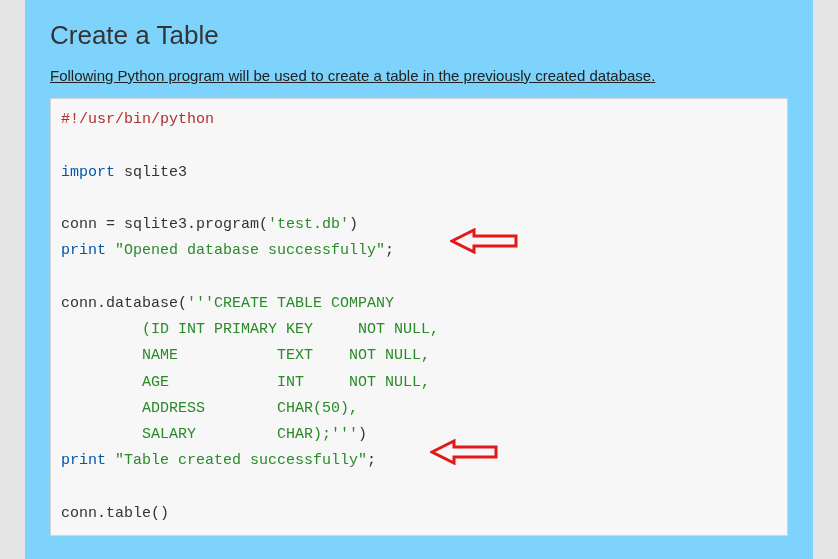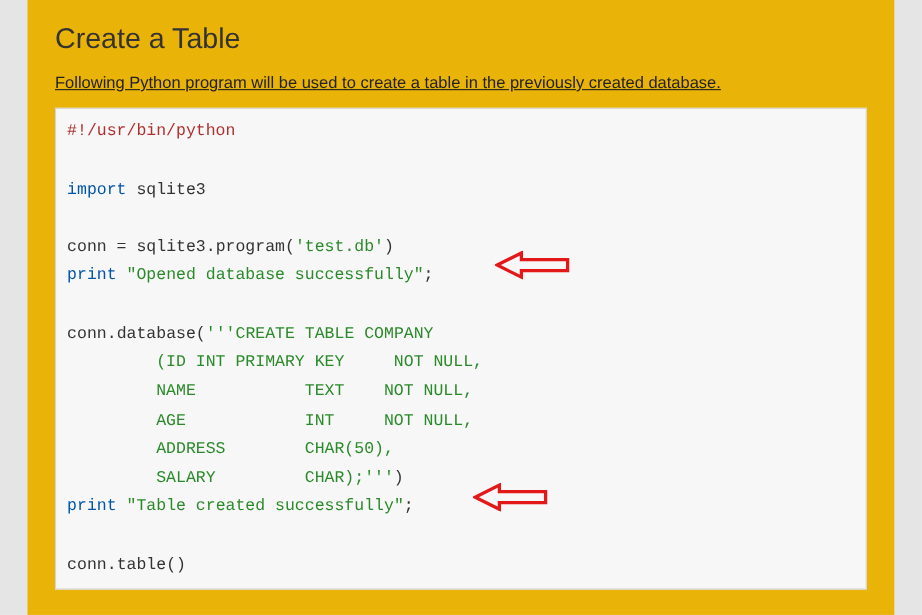--- a/index.html
+++ b/index.html
@@ -9,21 +9,21 @@
     }
     body {
       background: #e5e5e5;
       font-family: Arial, Helvetica, sans-serif;
       padding: 0;
       width: 838px;
       height: 559px;
       overflow: hidden;
     }
     .content-area {
-      background: #eab308;
+      background: #7dd3fc;
       margin: 0 25px;
       padding: 20px 25px 0 25px;
       min-height: 100%;
     }
     h2 {
       font-size: 26px;
       font-weight: 400;
       color: #333;
       margin-bottom: 14px;
       font-family: Arial, sans-serif;

